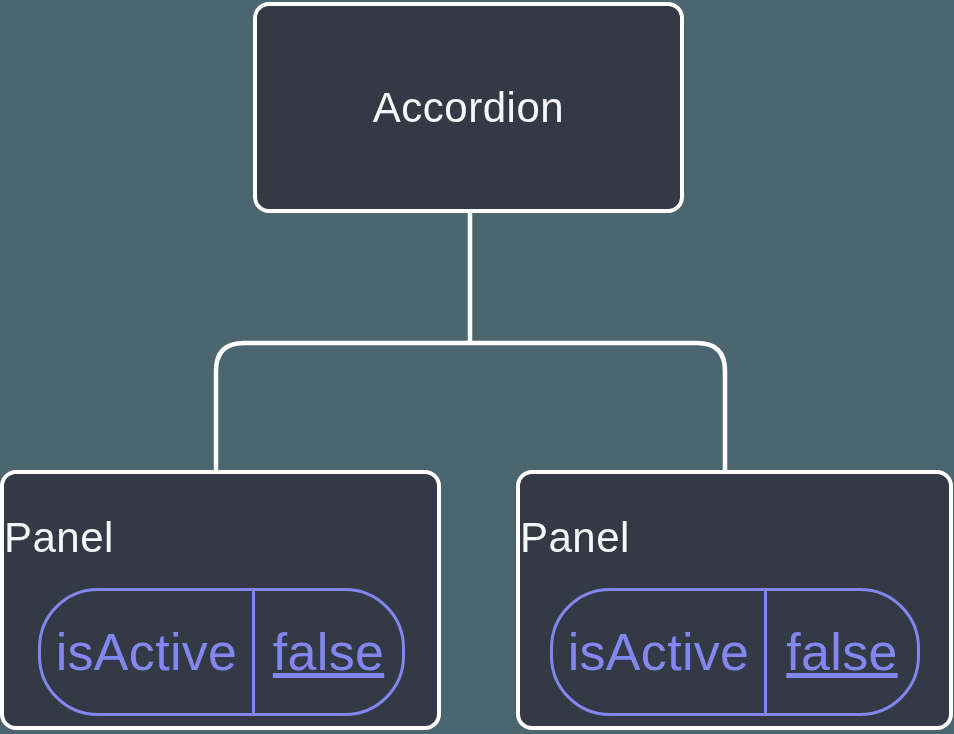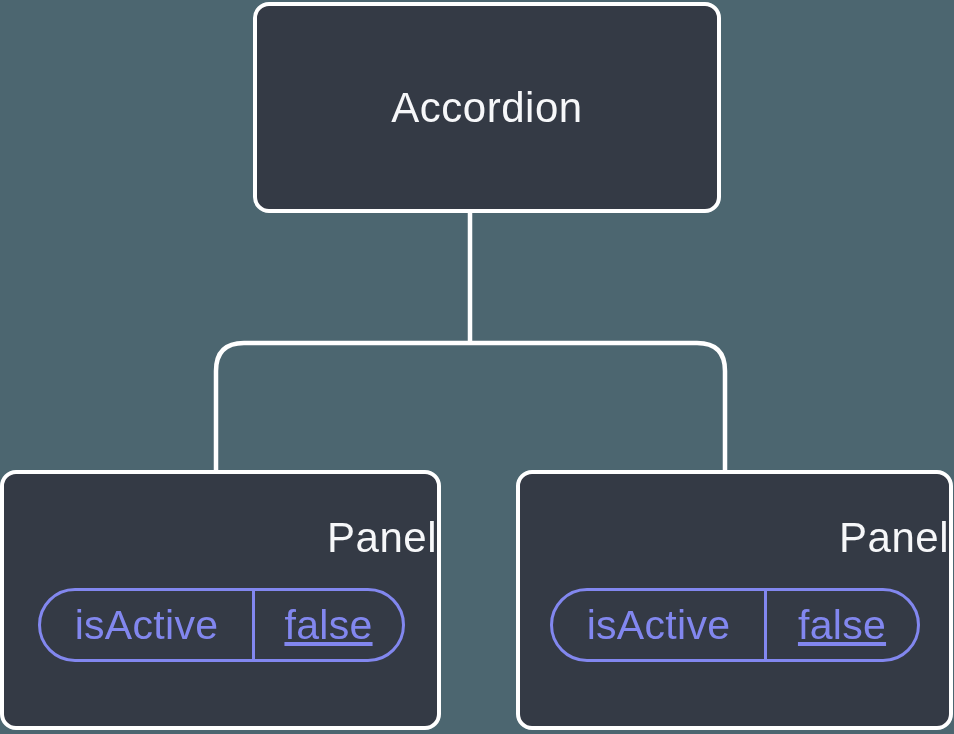--- a/index.html
+++ b/index.html
@@ -35,21 +35,21 @@
   }
   .node {
     position: absolute;
     background: var(--node-fill);
     border: 4px solid var(--node-border);
     border-radius: 16px;
     color: var(--node-text);
   }
   .node-root {
     left: 253px; top: 2px;
-    width: 468px; height: 211px;
+    width: 431px; height: 211px;
     display: flex;
     align-items: center;
     justify-content: center;
   }
   .node-root .node-label {
     font-size: 42px;
     font-weight: 500;
     letter-spacing: 0.5px;
   }
   .node-panel-left {
@@ -57,37 +57,37 @@
     width: 441px; height: 260px;
   }
   .node-panel-right {
     left: 516px; top: 470px;
     width: 437px; height: 260px;
   }
   .panel-title {
     position: absolute;
     left: 0; top: 40px;
     width: 100%;
-    text-align: right;
+    text-align: left;
     font-size: 42px;
     font-weight: 500;
     letter-spacing: 0.5px;
     line-height: 48px;
     color: var(--node-text);
   }
   .state-pill {
     position: absolute;
     top: 114px;
-    height: 74px;
+    height: 128px;
     border: 3px solid var(--state-accent);
     border-radius: 60px;
     display: flex;
     align-items: stretch;
     color: var(--state-accent);
-    font-size: 41px;
+    font-size: 52px;
     letter-spacing: 0.3px;
   }
   .pill-left { left: 34px; width: 367px; }
   .pill-right { left: 30px; width: 370px; }
   .state-cell {
     display: flex;
     align-items: center;
     justify-content: center;
   }
   .state-name {

